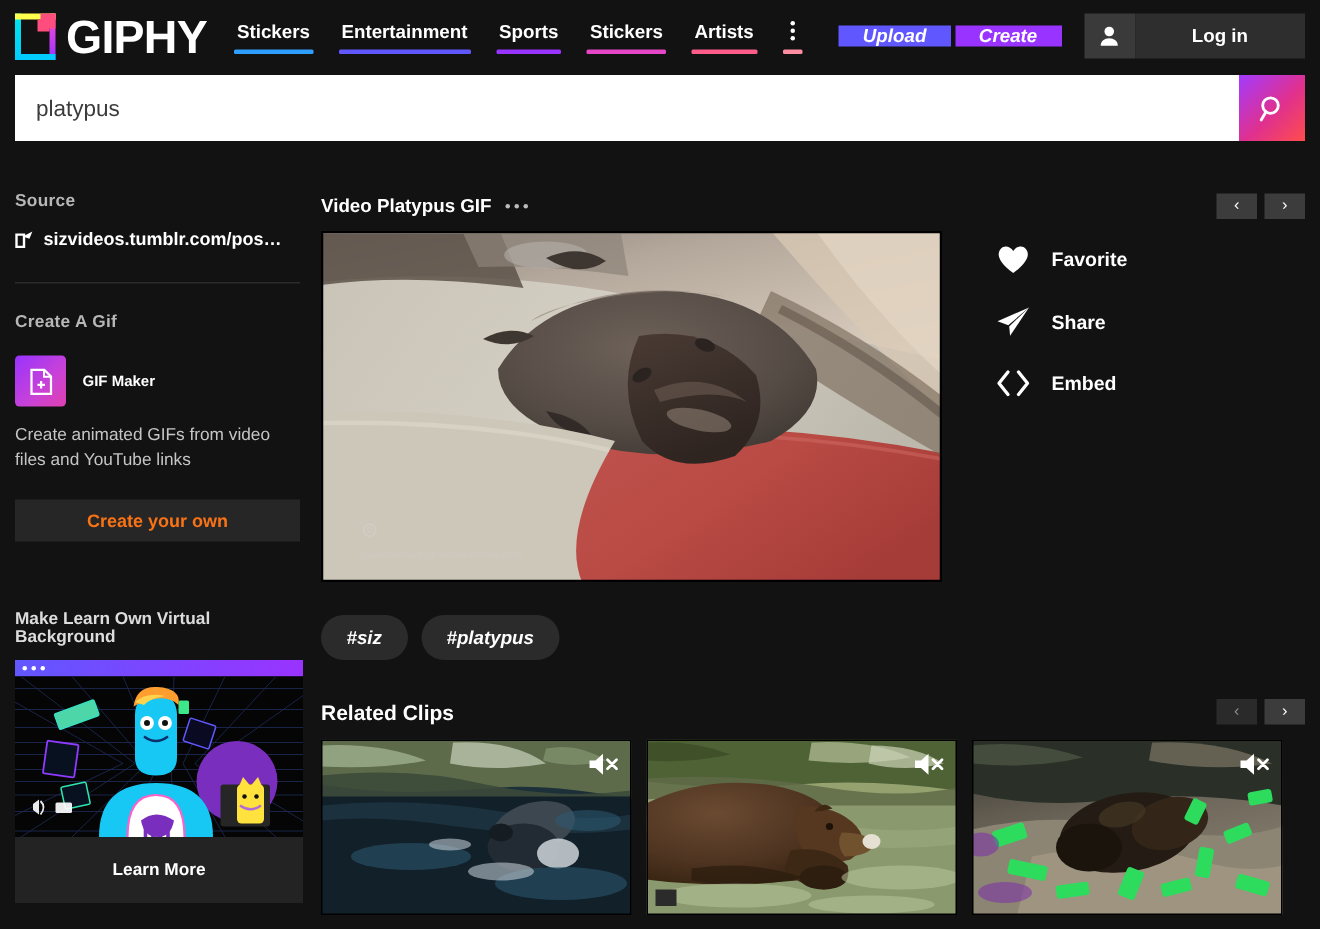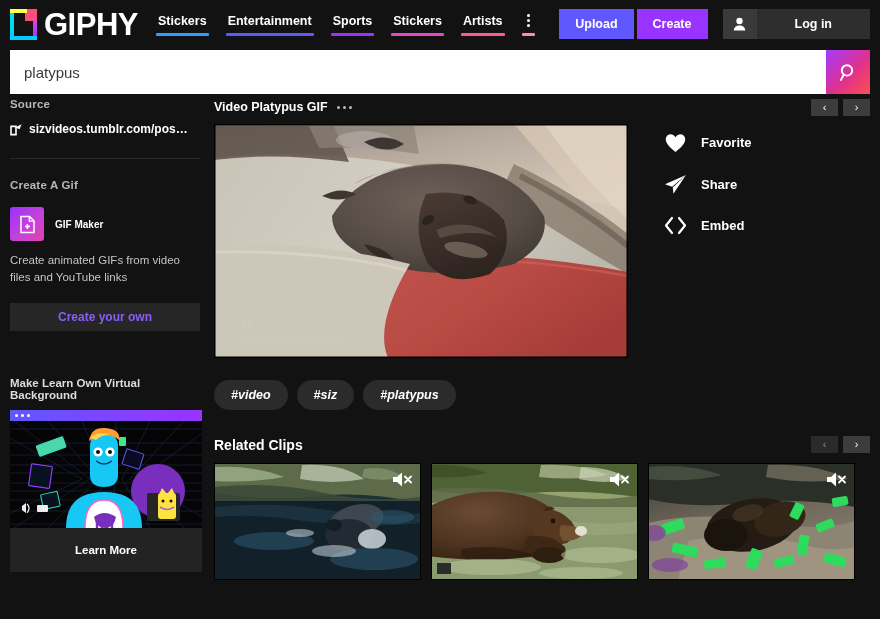--- a/index.html
+++ b/index.html
@@ -47,23 +47,23 @@
   .nav-item .nav-rule { display: block; height: 3px; border-radius: 1px; }
   .nav-dots { position: relative; padding-bottom: 8px; cursor: pointer; }
   .nav-dots .dots {
     display: flex; flex-direction: column; gap: 2px; align-items: center;
     padding: 2px 5px 6px;
   }
   .nav-dots .dots i { width: 3px; height: 3px; background: #fff; border-radius: 50%; display: block; }
   .nav-dots .nav-rule { display: block; height: 3px; border-radius: 1px; }
   .header-right { margin-left: auto; display: flex; align-items: center; gap: 0; }
   .btn-upload, .btn-create {
-    height: 30px; padding: 0 16px; border: 0; color: #fff;
+    height: 14px; padding: 0 16px; border: 0; color: #fff;
     font-size: 12.5px; font-weight: 700; cursor: pointer;
-    display: flex; align-items: center; justify-content: center;
+    display: flex; align-items: center; justify-content: center; font-style: italic;
   }
   .btn-upload { background: #6157ff; }
   .btn-create { background: #9933ff; margin-left: 3px; }
   .acct { display: flex; align-items: center; margin-left: 15px; }
   .acct-icon {
     width: 34px; height: 30px; background: #3a3a3a;
     display: flex; align-items: center; justify-content: center; cursor: pointer;
   }
   .acct-login {
     height: 30px; background: #2e2e2e; color: #fff; font-size: 12.5px;
@@ -79,41 +79,41 @@
     flex: 1; border: 0; outline: none; font-size: 15px;
     padding: 0 14px; color: #3b3b3b; font-family: "Liberation Sans", sans-serif;
     background: #fff;
   }
   .search-btn {
     width: 44px; border: 0; cursor: pointer;
     background: linear-gradient(135deg,#a33bff 0%,#e0308e 55%,#ff4d4d 100%);
     display: flex; align-items: center; justify-content: center;
   }
   
-  .content { display: flex; padding: 4px 10px 0; gap: 14px; height: calc(619px - 48px - 46px); }
+  .content { display: flex; padding: 34px 10px 0; gap: 14px; height: calc(619px - 48px - 46px); }
   .sidebar { width: 190px; flex: 0 0 190px; }
   .sb-label { color: #b7b7b7; font-size: 11.5px; font-weight: 700; letter-spacing: .2px; }
   .sb-source-row { display: flex; align-items: center; gap: 6px; margin-top: 12px; }
   .sb-source-link {
     color: #fff; font-size: 12px; font-weight: 700; cursor: pointer;
     white-space: nowrap; overflow: hidden;
   }
   .sb-divider { height: 1px; background: #2b2b2b; margin: 22px 0 0; }
   .sb-sect2 { margin-top: 20px; }
   .gifmaker-row { display: flex; align-items: center; gap: 11px; margin-top: 16px; }
   .gifmaker-icon {
     width: 34px; height: 34px; border-radius: 3px;
     background: linear-gradient(135deg,#9933ff 0%,#c942d6 60%,#e040b0 100%);
     display: flex; align-items: center; justify-content: center;
   }
   .gifmaker-title { color: #fff; font-size: 10px; font-weight: 700; cursor: pointer; }
   .gifmaker-desc { color: #c5c5c5; font-size: 11.5px; line-height: 1.45; margin-top: 11px; }
   .btn-create-own {
     margin-top: 18px; width: 100%; height: 28px; background: #262626;
-    color: #8b5cf6; font-size: 12px; font-weight: 700; border: 0; cursor: pointer;
+    color: #f97316; font-size: 12px; font-weight: 700; border: 0; cursor: pointer;
   }
   .vb-title { color: #dcdcdc; font-size: 11.5px; font-weight: 700; margin-top: 46px; }
   .vb-card { margin-top: 9px; width: 192px; background: #0a0a0a; }
   .vb-bar { height: 11px; background: linear-gradient(90deg,#6157ff,#9933ff); display: flex; align-items: center; padding-left: 5px; gap: 3px; }
   .vb-bar i { width: 3px; height: 3px; background: #fff; border-radius: 50%; }
   .vb-art { height: 107px; position: relative; background: #050505; overflow: hidden; }
   .vb-more {
     height: 44px; background: #232323; color: #fff; font-size: 11.5px;
     font-weight: 700; display: flex; align-items: center; justify-content: center; cursor: pointer;
   }
@@ -421,21 +421,20 @@
           <svg width="23" height="19" viewBox="0 0 23 19">
             <path d="M8 2 L2 9.5 L8 17" fill="none" stroke="#fff" stroke-width="2.2" stroke-linecap="round" stroke-linejoin="round"></path>
             <path d="M15 2 L21 9.5 L15 17" fill="none" stroke="#fff" stroke-width="2.2" stroke-linecap="round" stroke-linejoin="round"></path>
           </svg>
           <span class="action-label">Embed</span>
         </div>
       </div>
     </div>
 
     <div class="tags">
-      <div class="tag">#video</div>
       <div class="tag">#siz</div>
       <div class="tag">#platypus</div>
     </div>
 
     <div class="related-head">
       <div class="related-title">Related Clips</div>
       <div class="head-arrows">
         <button class="arw dim">‹</button>
         <button class="arw">›</button>
       </div>

